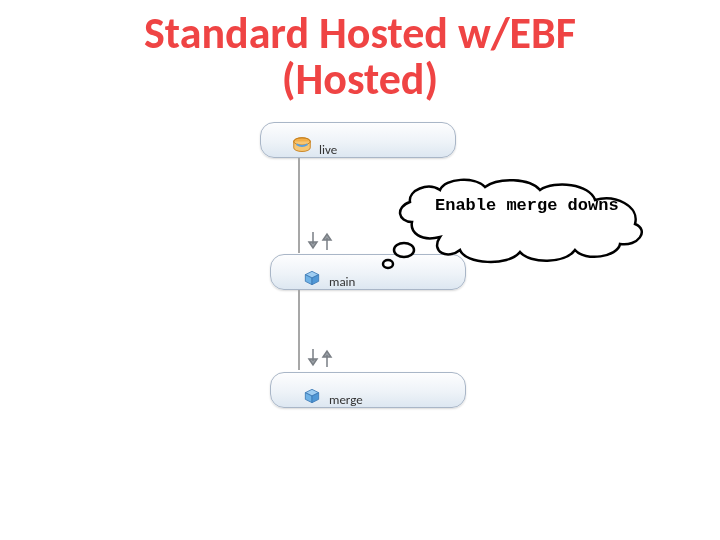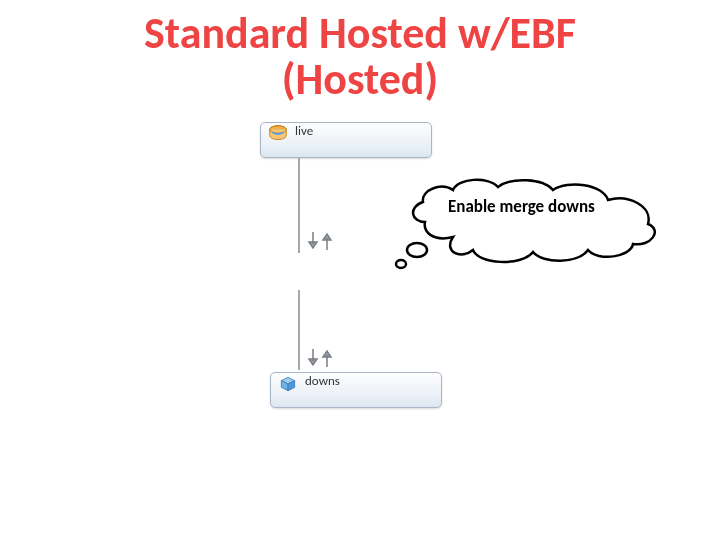--- a/index.html
+++ b/index.html
@@ -22,25 +22,26 @@
   .canvas {
     position: relative;
     width: 720px;
     height: 420px;
   }
   .stream-node {
     position: absolute;
     width: 170px;
     height: 34px;
     border: 1px solid #a9b6c7;
-    border-radius: 5px;
+    border-radius: 14px;
     background: linear-gradient(#fdfdfe 0%, #eef3f8 55%, #dde7f1 100%);
     box-shadow: 0 1px 2px rgba(0,0,0,.15);
     display: flex;
-    align-items: flex-start;
+    align-items: flex-end;
+    padding-left: 24px;
   }
   .stream-icon {
     width: 22px;
     height: 22px;
     margin: 0 6px 0 6px;
     display: flex;
     align-items: center;
     justify-content: center;
   }
   .stream-label {
@@ -56,24 +57,25 @@
     position: absolute;
     width: 30px;
     height: 22px;
     display: flex;
     justify-content: center;
     gap: 2px;
   }
   .arrow-pair svg { display:block; }
   .cloud {
     position: absolute;
-    left: 393px;
+    left: 380px;
     top: 70px;
     width: 280px;
     height: 100px;
+    font-family: Liberation Mono, monospace;
   }
   .cloud svg {
     position: absolute;
     left: 0; top: 0;
     width: 280px;
     height: 100px;
   }
   .cloud-text {
     position: absolute;
     left: 55px;
@@ -109,41 +111,51 @@
 
   <div class="arrow-pair" style="left:305px; top:128px;">
     <svg width="12" height="22">
       <path d="M6 2 v12 M2 12 l4 6 l4 -6 z" fill="#9aa0a6" stroke="#7a7f85" stroke-width="1.5"></path>
     </svg>
     <svg width="12" height="22">
       <path d="M6 20 v-12 M2 10 l4 -6 l4 6 z" fill="#9aa0a6" stroke="#7a7f85" stroke-width="1.5"></path>
     </svg>
   </div>
 
+  <div class="stream-node" style="left:270px; top:152px;">
+    <span class="stream-icon">
+      <svg viewBox="0 0 24 24" width="20" height="20">
+        <path d="M4 8 L12 4 L20 8 L12 12 Z" fill="#9ecdf2" stroke="#3b78b5"></path>
+        <path d="M4 8 v8 l8 4 v-8 Z" fill="#6fb2e6" stroke="#3b78b5"></path>
+        <path d="M20 8 v8 l-8 4 v-8 Z" fill="#4f97d6" stroke="#3b78b5"></path>
+      </svg>
+    </span>
+    <span class="stream-label">main</span>
+  </div>
 
   <div class="connector-line" style="left:298px; top:188px; height:80px;"></div>
 
   <div class="arrow-pair" style="left:305px; top:245px;">
     <svg width="12" height="22">
       <path d="M6 2 v12 M2 12 l4 6 l4 -6 z" fill="#9aa0a6" stroke="#7a7f85" stroke-width="1.5"></path>
     </svg>
     <svg width="12" height="22">
       <path d="M6 20 v-12 M2 10 l4 -6 l4 6 z" fill="#9aa0a6" stroke="#7a7f85" stroke-width="1.5"></path>
     </svg>
   </div>
 
   <div class="stream-node" style="left:270px; top:270px;">
     <span class="stream-icon">
       <svg viewBox="0 0 24 24" width="20" height="20">
         <path d="M4 8 L12 4 L20 8 L12 12 Z" fill="#9ecdf2" stroke="#3b78b5"></path>
         <path d="M4 8 v8 l8 4 v-8 Z" fill="#6fb2e6" stroke="#3b78b5"></path>
         <path d="M20 8 v8 l-8 4 v-8 Z" fill="#4f97d6" stroke="#3b78b5"></path>
       </svg>
     </span>
-    <span class="stream-label">downs</span>
+    <span class="stream-label">merge</span>
   </div>
 
   <div class="cloud">
     <svg viewBox="0 0 280 100">
       <path d="M60 65
                C40 70 30 60 32 50
                C18 50 15 35 30 30
                C28 18 48 10 60 18
                C65 6 95 4 105 15
                C118 5 150 6 160 18

